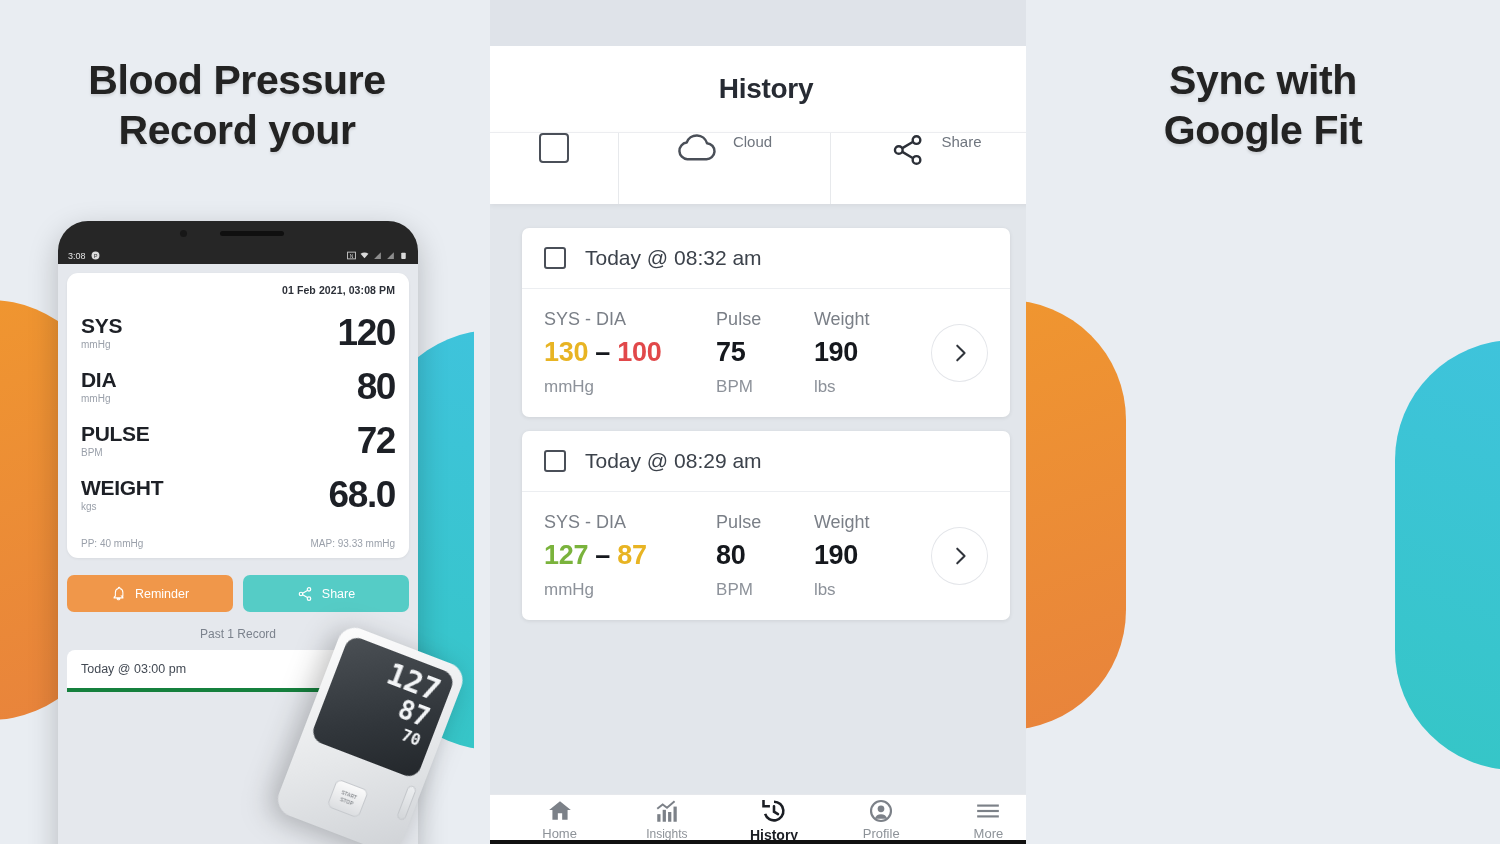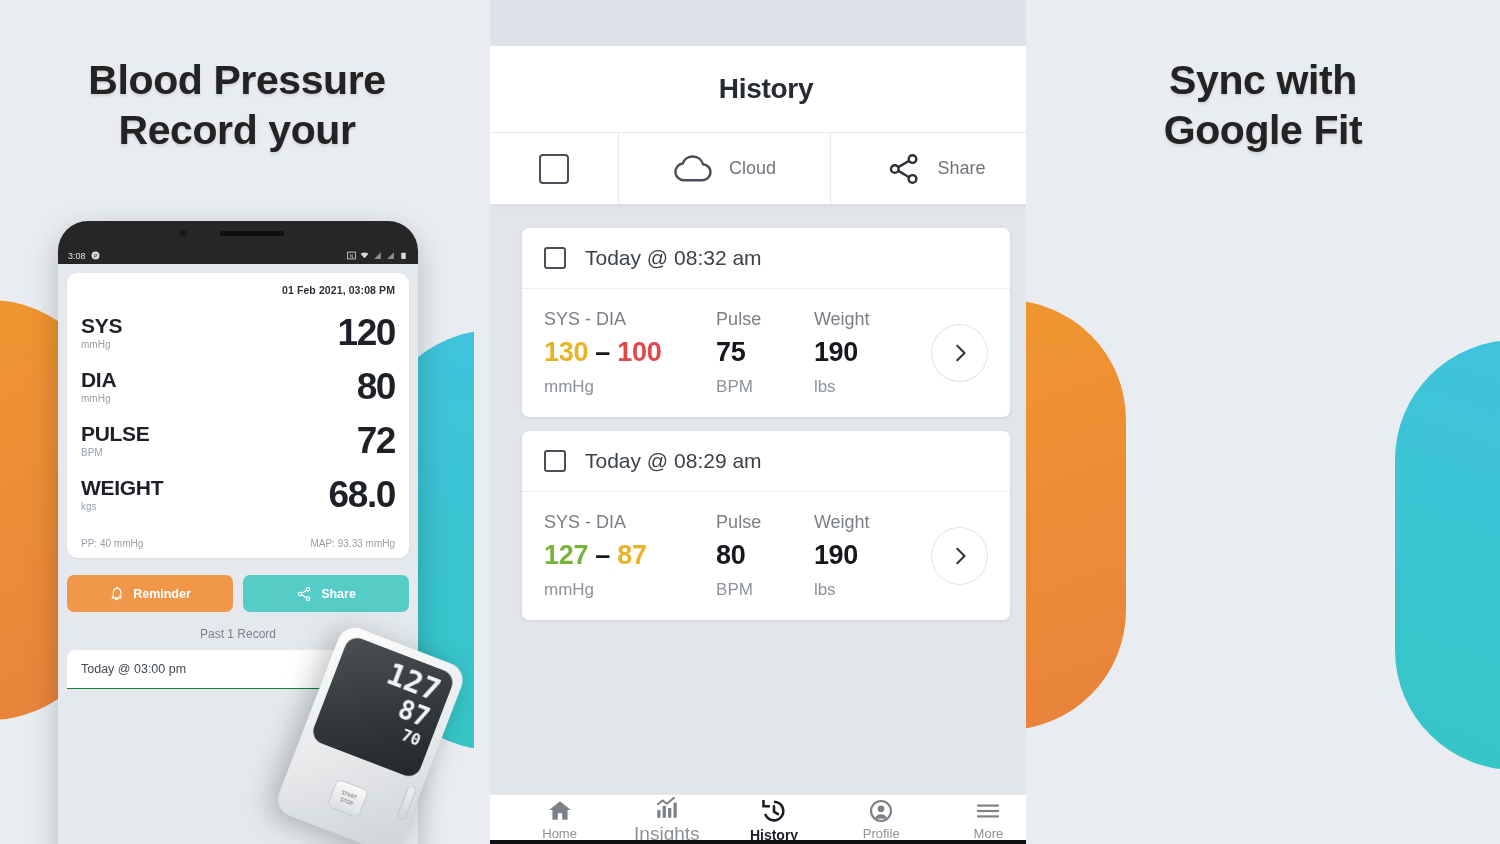--- a/index.html
+++ b/index.html
@@ -89,30 +89,30 @@
   .l-row { display:flex; align-items:flex-end; justify-content:space-between; margin-top:19px; }
   .l-row:first-of-type { margin-top:22px; }
   .l-lbl { font-size:21px; font-weight:bold; color:#1d2026; line-height:1; letter-spacing:-.3px; }
   .l-unit { font-size:10px; color:#9aa0aa; margin-top:3px; }
   .l-val { font-size:37px; font-weight:bold; color:#1d2026; line-height:.92; letter-spacing:-1.4px; }
   .l-foot { display:flex; justify-content:space-between; margin-top:26px; font-size:10px; color:#9aa0aa; }
 
   .l-btns { display:flex; gap:10px; margin:17px 9px 0 9px; }
   .l-btn {
     flex:1; height:37px; border-radius:7px; display:flex; align-items:center;
-    justify-content:center; gap:9px; color:#fff; font-size:12.5px; font-weight:700;
+    justify-content:center; gap:9px; color:#fff; font-size:12.5px; font-weight:400;
   }
   .l-btn.reminder { background:#f0974a; }
   .l-btn.share { background:#55ccc6; }
 
   .l-past { text-align:center; font-size:12px; color:#7b828d; margin-top:15px; }
   .l-rec {
     margin:9px 9px 0 9px; background:#fff; border-radius:8px 8px 0 0;
     padding:12px 14px; font-size:12.5px; color:#434a54;
-    border-bottom:1px solid #15803d;
+    border-bottom:4px solid #15803d;
   }
 
   
   .navbar {
     position:absolute; left:0; right:0; bottom:0; height:45px; background:#fff;
     display:flex; align-items:center; border-top:1px solid #e6e8ec;padding-left:16px;
   }
   .navbar.tall { height:50px; }
   .nav-item { flex:1; display:flex; flex-direction:column; align-items:center; gap:2px; }
   .nav-item svg { display:block; }
@@ -127,22 +127,22 @@
   .c-appbar {
     position:absolute; left:0; right:0; top:46px; height:86px; background:#fff;
     display:flex; align-items:center; justify-content:center;
   }
   .c-title { font-size:28px; font-weight:bold; color:#272b33; letter-spacing:-.3px; }
   .c-tabs {
     position:absolute; left:0; right:0; top:132px; height:72px; background:#fff;
     display:flex; border-top:1px solid #ecedf0; box-shadow:0 2px 5px rgba(0,0,0,.05);
   }
   .c-tab {
-    flex:1; display:flex; align-items:center; justify-content:center; gap:16px;
-    font-size:18px; color:#6f757e;
+    flex:1; display:flex; justify-content:center; gap:16px;
+    font-size:15px; color:#6f757e;
   }
   .c-tab + .c-tab { border-left:1px solid #e7e9ec; }
   .c-tab.tab-check { flex:0 0 128px; }
   .chkbox {
     width:30px; height:30px; border:2.6px solid #4a4f58; border-radius:4px;
     display:inline-block;
   }
   .chkbox.sm { width:22px; height:22px; border-width:2.2px; border-radius:3px; }
 
   .c-list { position:absolute; left:0; right:0; top:204px; bottom:90px; padding:24px 32px 0 32px; }
@@ -439,21 +439,21 @@
         <span class="nav-lbl" style="font-size:13px">Home</span>
       </div>
       <div class="nav-item">
         <svg width="26" height="26" viewBox="0 0 24 24">
             <rect x="3" y="14" width="3" height="7"></rect>
             <rect x="8" y="10" width="3" height="11"></rect>
             <rect x="13" y="12" width="3" height="9"></rect>
             <rect x="18" y="7" width="3" height="14"></rect>
             <path d="M3 9l5-4 4 3 7-6" fill="none" stroke="#7c8188" stroke-width="1.8"></path>
           </svg>
-        <span class="nav-lbl" style="font-size:19px">Insights</span>
+        <span class="nav-lbl" style="font-size:12px">Insights</span>
       </div>
       <div class="nav-item active">
         <svg width="28" height="28" viewBox="0 0 24 24">
             <path d="M12 4a8 8 0 1 1-7.6 10.4" fill="none" stroke="#1b1e24" stroke-width="2.2"></path>
             <path d="M3 2.5v5.5h5.5" fill="none" stroke="#1b1e24" stroke-width="2.2"></path>
             <path d="M12 8v4.6l3.4 2" fill="none" stroke="#1b1e24" stroke-width="2.2" stroke-linecap="round"></path>
           </svg>
         <span class="nav-lbl" style="font-size:14px">History</span>
       </div>
       <div class="nav-item">

